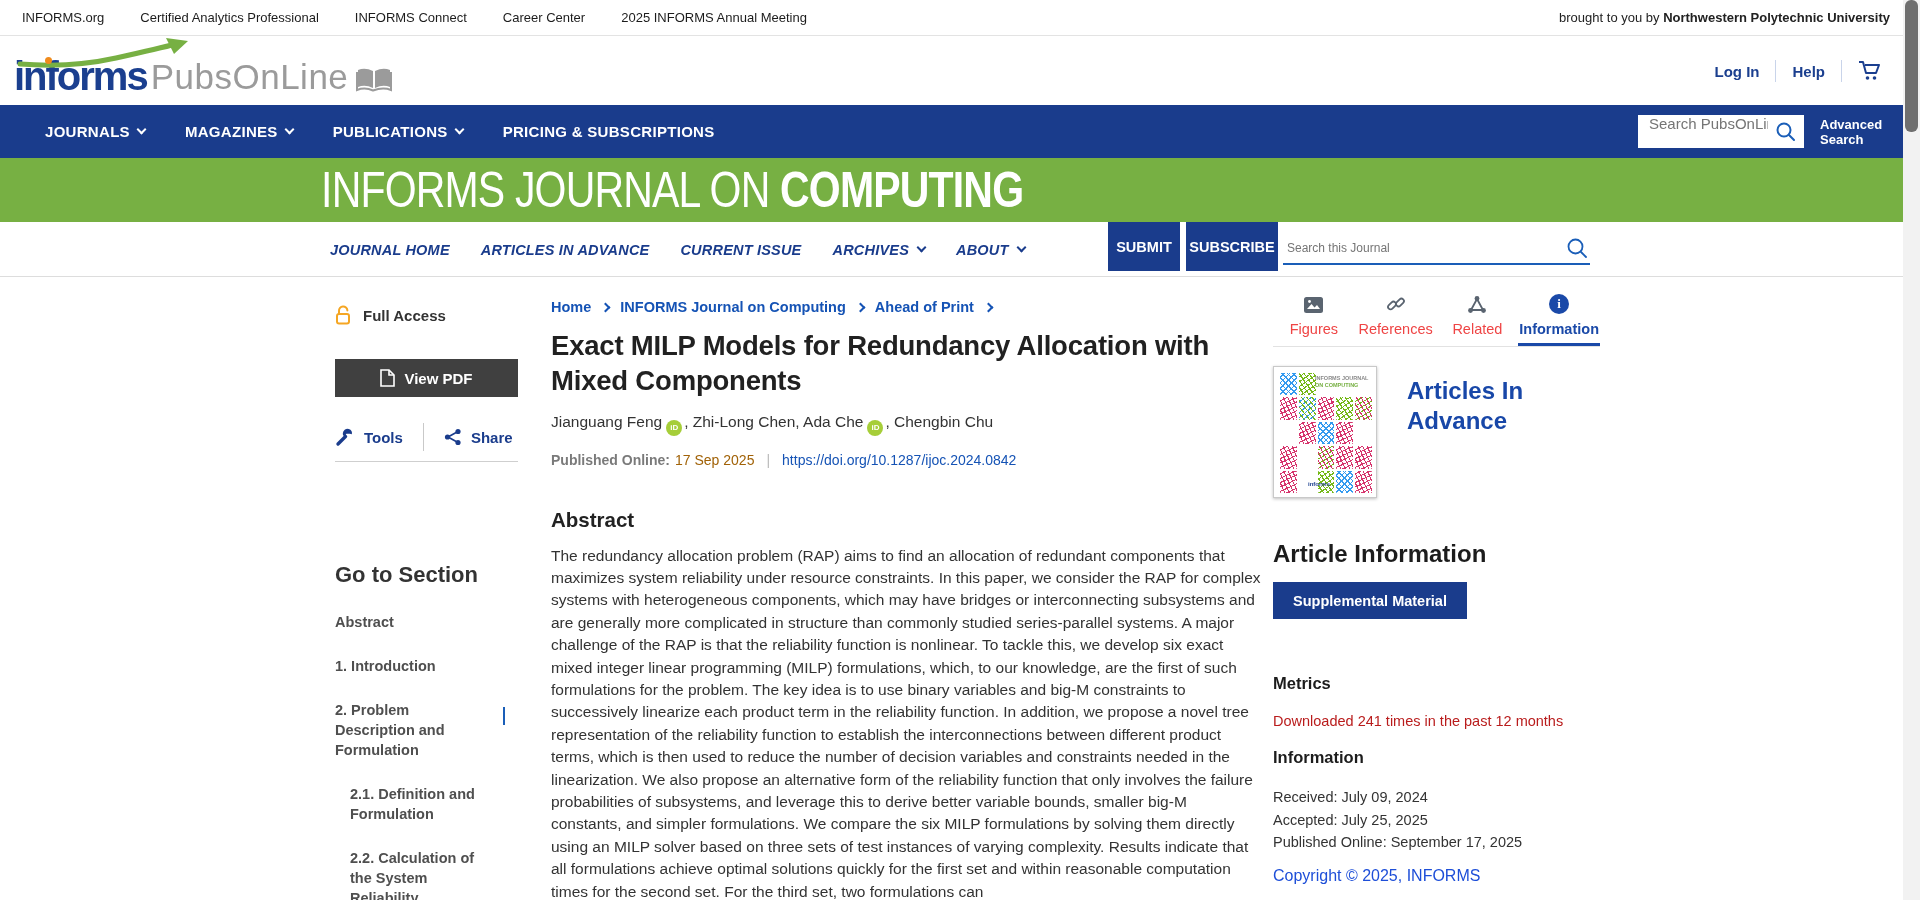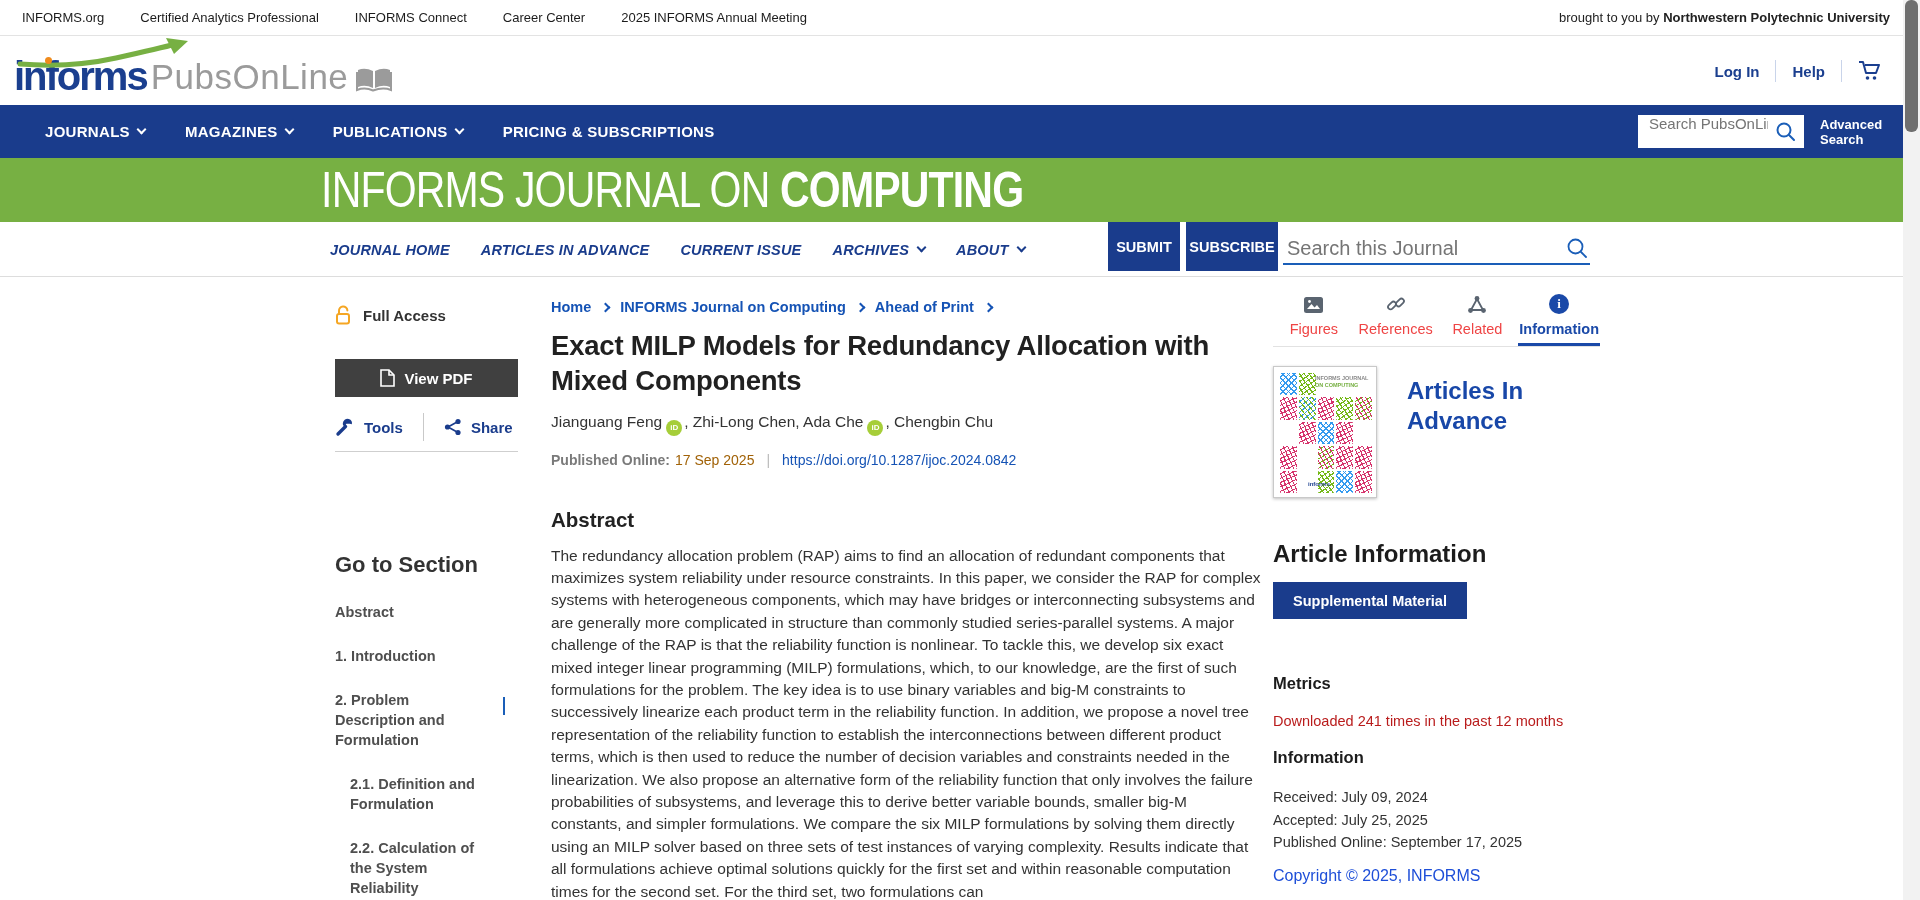--- a/index.html
+++ b/index.html
@@ -53,31 +53,31 @@
   .journalnav { position:absolute; top:222px; left:0; width:1920px; height:55px; background:#fff;
     border-bottom:1px solid #ddd; }
   .jn-links { position:absolute; left:330px; top:0; height:55px; display:flex; align-items:center; gap:31px; }
   .jn-item { color:#1a3c8c; font-weight:bold; font-size:14.5px; letter-spacing:.2px;
     display:flex; align-items:center; gap:9px; cursor:pointer;font-style:italic; }
   .jn-btn { position:absolute; top:0; height:49px; background:#1a3c8c; color:#fff; font-weight:bold;
     font-size:14.5px; display:flex; align-items:center; justify-content:center; cursor:pointer; border:none; }
   .submit-btn { left:1108px; width:72px; }
   .subscribe-btn { left:1186px; width:92px; }
   .jn-search { position:absolute; left:1283px; top:11px; width:307px; border-bottom:2px solid #1a5eb8; }
-  .jn-search input { width:270px; height:30px; border:none; outline:none; font-size:20px; color:#888;
+  .jn-search input { width:270px; height:30px; border:none; outline:none; font-size:12px; color:#888;
     padding:0 0 0 4px; font-family:"Liberation Sans",sans-serif; }
   .jn-search .mag { position:absolute; right:2px; top:4px; }
 
   
   .left-rail { position:absolute; left:335px; top:277px; width:183px; }
   .access-row { margin-top:28px; display:flex; align-items:center; gap:11px;
     font-weight:bold; color:#333; font-size:15px; }
   .pdf-btn { margin-top:34px; width:183px; height:38px; background:#404040; color:#fff; border:none;
     display:flex; align-items:center; justify-content:center; gap:9px; font-weight:bold; font-size:15px; cursor:pointer; }
-  .tools-row { margin-top:16px; display:flex; align-items:center; font-size:15px; font-weight:bold; color:#1a3c8c; }
+  .tools-row { margin-top:26px; display:flex; align-items:center; font-size:15px; font-weight:bold; color:#1a3c8c; }
   .tools-row .grp { display:flex; align-items:center; gap:9px; cursor:pointer; }
   .tools-row .vdiv { width:1px; height:28px; background:#c9c9c9; margin:0 20px; }
   .rail-divider { margin-top:10px; border-top:1px solid #cfcfcf; width:183px; }
   .goto-heading { margin-top:100px; font-size:22px; font-weight:bold; color:#333; }
   .section-list { margin-top:6px; width:152px; }
   .sec-item { position:relative; margin-top:24px; font-size:14.5px; font-weight:bold; color:#4f4f4f;
     line-height:20px; cursor:pointer; }
   .sec-item.lvl2 { padding-left:15px; }
   .sec-chev { position:absolute; left:168px; top:5px; color:#1a5eb8; }
 

